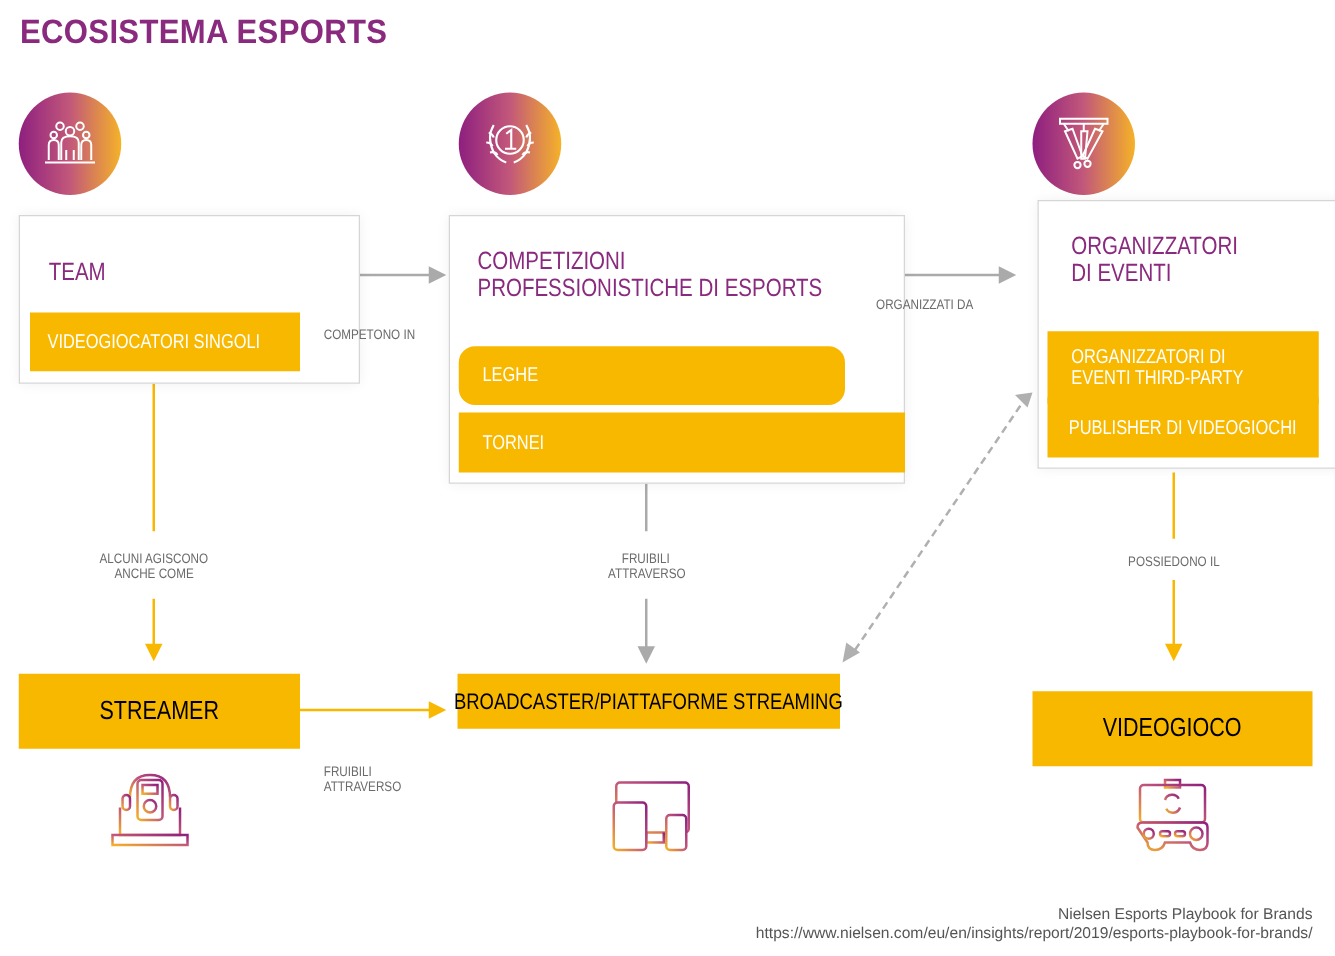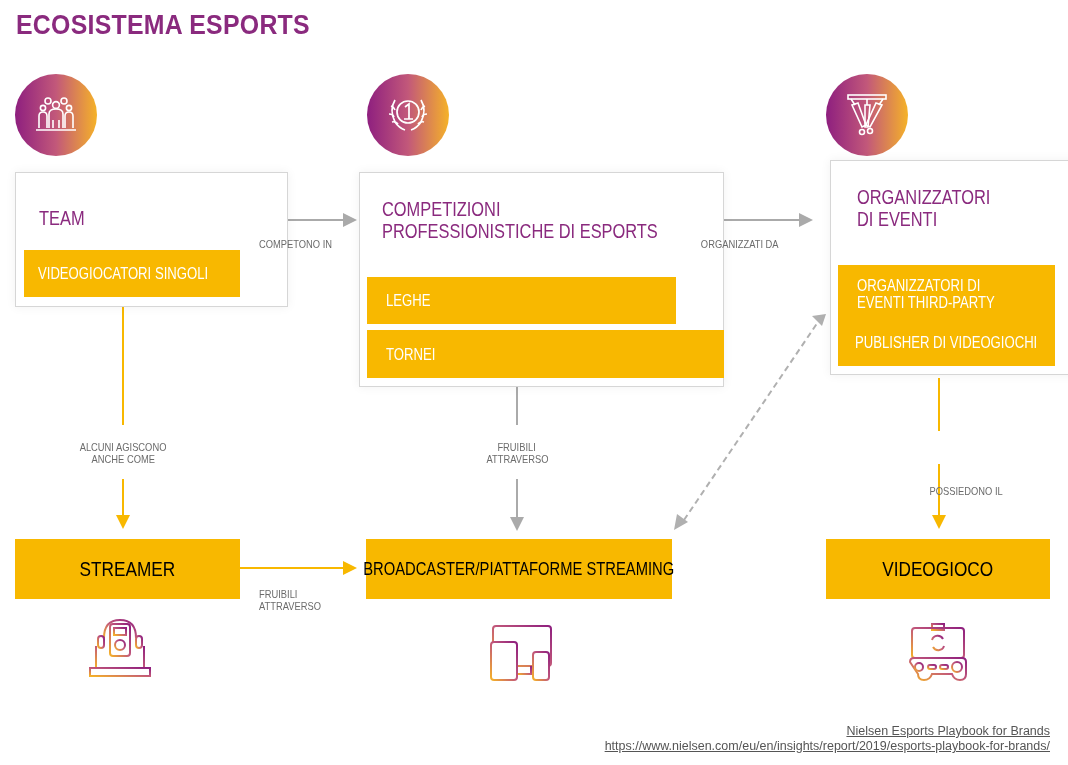--- a/index.html
+++ b/index.html
@@ -16,25 +16,25 @@
                 transform:scaleX(0.82); transform-origin:left top; white-space:nowrap; }
   .ybar { position:absolute; background:#f8b800; color:#fff; font-size:16px; line-height:17px;
           display:flex; align-items:center; }
   .ybar span { display:inline-block; transform:scaleX(0.82); transform-origin:left center; white-space:nowrap; }
   .ybig { position:absolute; background:#f8b800; color:#000000; font-size:21px;
           display:flex; align-items:center; justify-content:center; }
   .ybig span { display:inline-block; transform:scaleX(0.82); white-space:nowrap; }
   .lbl { position:absolute; color:#6b6b6b; font-size:11px; line-height:12px; text-align:center;
          white-space:nowrap; }
   .lbl span { display:inline-block; transform:scaleX(0.85); }
-  .lbl.left { text-align:left; }
+  .lbl.left { text-align:left;margin-top:24px; }
   .lbl.left span { transform-origin:left center; }
   svg.lines { position:absolute; left:0; top:0; }
   .icon-wrap { position:absolute; }
-  .credit { position:absolute; right:18px; top:724px; text-align:right; color:#555; font-size:12.5px; line-height:15px;text-decoration:underline; }
+  .credit { position:absolute; right:18px; top:724px; text-align:right; color:#555; font-size:12.5px; line-height:15px; }
 </style>
 </head>
 <body>
 
 <svg class="lines" width="1068" height="765">
   <defs>
     <linearGradient id="ig" x1="0" y1="1" x2="1" y2="0">
       <stop offset="0" stop-color="#f5b228"></stop>
       <stop offset="0.5" stop-color="#c2587a"></stop>
       <stop offset="1" stop-color="#8e1f7f"></stop>
@@ -126,21 +126,21 @@
   <div class="ybar" style="left:8px;top:77px;width:216px;height:47px;padding-left:14px;box-sizing:border-box;">
     <span>VIDEOGIOCATORI SINGOLI</span>
   </div>
 </div>
 
 <div class="card" style="left:359px;top:172px;width:323px;height:213px;">
   <div class="card-title" style="left:22px;top:25px;">
     <div>COMPETIZIONI</div>
     <div>PROFESSIONISTICHE DI ESPORTS</div>
   </div>
-  <div class="ybar" style="left:7px;top:104px;width:309px;height:47px;padding-left:19px;box-sizing:border-box;">
+  <div class="ybar" style="left:7px;top:104px;width:309px;height:47px;padding-left:19px;box-sizing:border-box;border-radius:13px;">
     <span>LEGHE</span>
   </div>
   <div class="ybar" style="left:7px;top:157px;width:357px;height:48px;padding-left:19px;box-sizing:border-box;">
     <span>TORNEI</span>
   </div>
 </div>
 
 <div class="card" style="left:818px;top:160px;width:231px;height:213px;margin-left:12px;">
   <div class="card-title" style="left:26px;top:25px;">
     <div>ORGANIZZATORI</div>
@@ -160,33 +160,33 @@
 <div class="lbl left" style="left:259px;top:238px;"><span>COMPETONO IN</span></div>
 <div class="lbl" style="left:690px;top:238px;width:100px;"><span>ORGANIZZATI DA</span></div>
 <div class="lbl" style="left:63px;top:441px;width:120px;">
   <div><span>ALCUNI AGISCONO</span></div>
   <div><span>ANCHE COME</span></div>
 </div>
 <div class="lbl" style="left:467px;top:441px;width:100px;">
   <div><span>FRUIBILI</span></div>
   <div><span>ATTRAVERSO</span></div>
 </div>
-<div class="lbl" style="left:916px;top:444px;width:100px;margin-top:41px;"><span>POSSIEDONO IL</span></div>
+<div class="lbl" style="left:889px;top:444px;width:100px;"><span>POSSIEDONO IL</span></div>
 <div class="lbl left" style="left:259px;top:588px;">
   <div><span>FRUIBILI</span></div>
   <div><span>ATTRAVERSO</span></div>
 </div>
 
 <div class="ybig" style="left:15px;top:539px;width:225px;height:60px;">
     <span>STREAMER</span>
   </div>
-<div class="ybig" style="left:366px;top:539px;width:306px;height:60px;font-size:18px;">
+<div class="ybig" style="left:366px;top:539px;width:306px;height:44px;font-size:18px;">
     <span>BROADCASTER/PIATTAFORME STREAMING</span>
   </div>
-<div class="ybig" style="left:826px;top:539px;width:224px;height:60px;">
+<div class="ybig" style="left:826px;top:553px;width:224px;height:60px;">
     <span>VIDEOGIOCO</span>
   </div>
 
 <svg class="icon-wrap" style="left:88px;top:616px;" width="64" height="68" viewBox="0 0 64 68" fill="none" stroke="url(#ig)" stroke-width="2">
   <path d="M16 22 q0-18 16-18 q16 0 16 18"></path>
   <rect x="22" y="8" width="20" height="32" rx="3"></rect>
   <rect x="26" y="12" width="12" height="7"></rect>
   <circle cx="32" cy="29" r="5"></circle>
   <rect x="10" y="20" width="6" height="12" rx="3"></rect>
     <rect x="48" y="20" width="6" height="12" rx="3"></rect>

